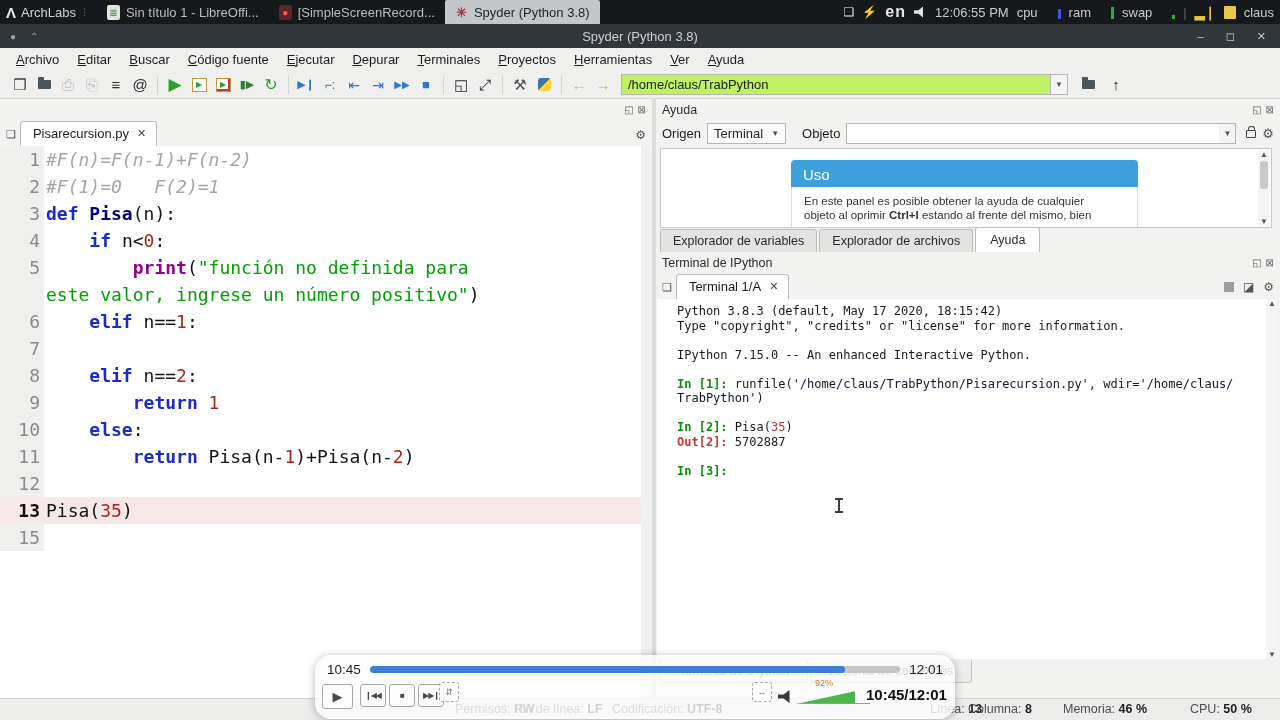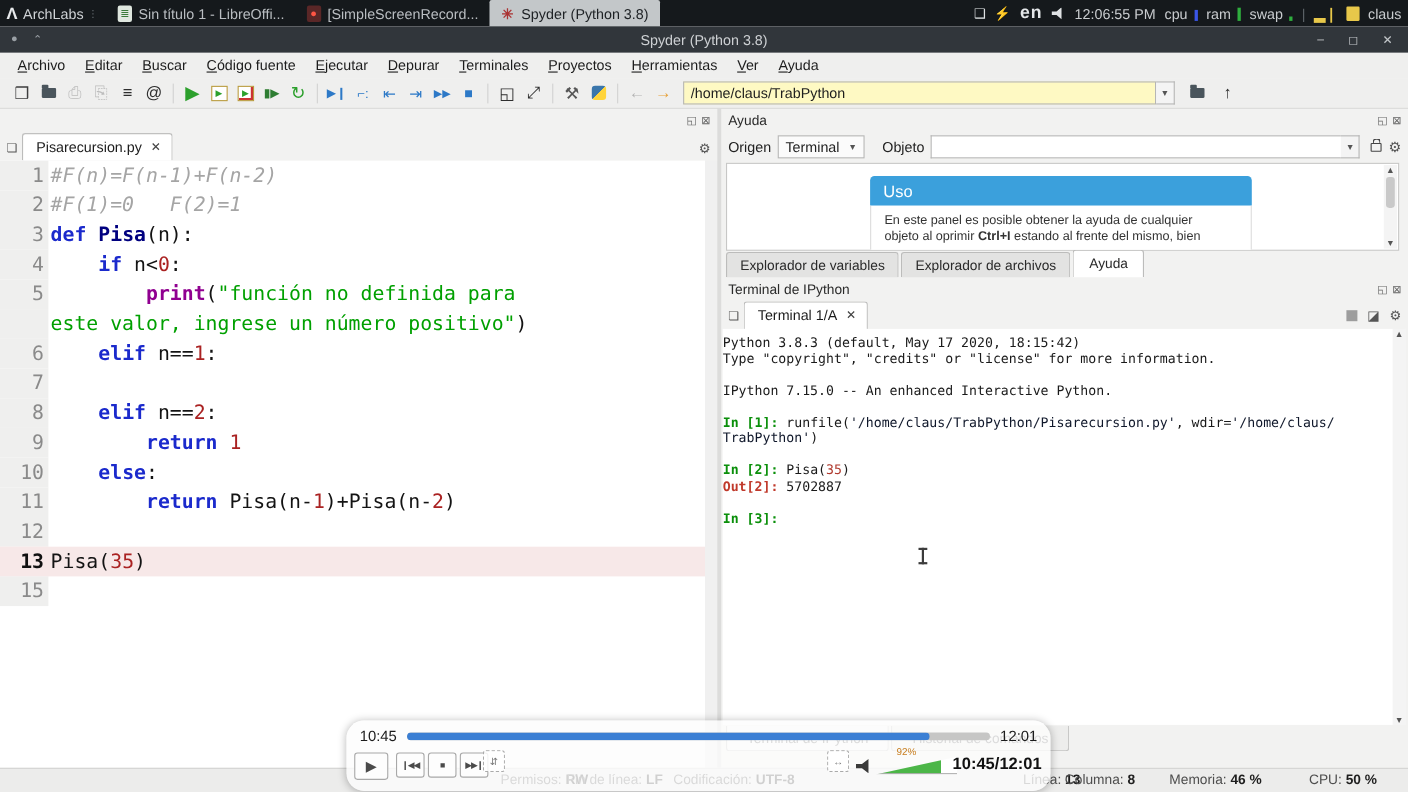--- a/index.html
+++ b/index.html
@@ -17,21 +17,21 @@
   .task-btn.active { background:#c3c7c9; color:#1d2124; border-radius:2px 2px 0 0; }
   .task-ic { width:13px; height:15px; display:inline-block; border-radius:2px;
              font-size:10px; line-height:15px; text-align:center; }
   .ic-writer { background:#dfe7df; color:#3a7a3a; }
   .ic-rec { background:#5a2727; color:#ff5544; }
   .ic-spy { color:#a33; font-weight:bold; background:transparent; font-size:13px; }
   #tray { margin-left:auto; display:flex; align-items:center; gap:8px; padding-right:6px; }
   .tray-ic { color:#dfe2e4; font-size:12px; }
   .kb-layout { font-size:16px; font-weight:bold; color:#e4e7e9; letter-spacing:1px; }
   .clock { color:#c9cccf; font-size:13px; }
-  .meter { display:flex; align-items:flex-end; gap:6px; font-size:13px; color:#c9cccf; }
+  .meter { display:flex; align-items:flex-end; gap:20px; font-size:13px; color:#c9cccf; }
   .meter .bar { width:3px; display:inline-block; margin-bottom:1px; }
   .sep-v { color:#5d6368; }
   .note-ic { width:12px; height:13px; background:#e8c84a; border-radius:1px; display:inline-block; }
   .under-ic { color:#e8c84a; font-weight:bold; }
   .speaker { width:13px; height:11px; background:#dfe2e4;
              clip-path:polygon(0 35%, 35% 35%, 70% 0, 70% 100%, 35% 65%, 0 65%); display:inline-block; }
 
   
   #titlebar { position:absolute; left:0; top:24px; width:1280px; height:24px;
               background:#31363b; display:flex; align-items:center; }
@@ -54,21 +54,21 @@
   .tool-sep { width:1px; height:18px; background:#d2d2d1; margin:0 5px; }
   .boxplay { width:15px; height:14px; border:1px solid #b89b3e; background:#fff; display:flex;
              align-items:center; justify-content:center; font-size:8px; color:#2ca02c; }
   .boxplay.red { border-color:#b89b3e; box-shadow:inset -2px -2px 0 #cc3333; }
   .pylogo { width:13px; height:13px; border-radius:3px;
             background:linear-gradient(135deg,#3a76ab 0 50%,#ffd43b 50% 100%); }
   .folder-ic { width:13px; height:9px; background:#4a555c; border-radius:1px; position:relative; }
   .folder-ic::before { content:""; position:absolute; left:0; top:-3px; width:6px; height:3px;
                        background:#4a555c; border-radius:1px 1px 0 0; }
   #path-combo { display:flex; align-items:center; margin-left:6px; }
-  #path-input { width:430px; height:21px; border:1px solid #b6b6b5; background:#fef9c3; font-size:13px;
+  #path-input { width:430px; height:21px; border:1px solid #b6b6b5; background:#bef264; font-size:13px;
                 padding:0 6px; color:#1d1d1d; font-family:"Liberation Sans",sans-serif; }
   .combo-arrow { width:17px; height:21px; border:1px solid #b6b6b5; border-left:none; background:#f4f4f4;
                  font-size:8px; color:#555; display:flex; align-items:center; justify-content:center; }
 
   
   #editor-pane { position:absolute; left:0; top:99px; width:652px; height:599px; background:#f2f2f1; }
   .pane-header { height:21px; display:flex; align-items:center; font-size:12.5px; color:#2b2b2b;
                  padding:0 6px; }
   .pane-hbtns { margin-left:auto; display:flex; gap:4px; font-size:10px; color:#666; }
   .tabbar { height:26px; display:flex; align-items:flex-end; padding-left:4px; position:relative; }
@@ -126,21 +126,21 @@
           font-size:12.5px; color:#2a2a2a; padding:4px 12px; }
   .dtab.active { background:#fff; padding:5px 14px; }
 
   
   #console-sec { position:absolute; left:0; top:153px; width:624px; height:446px; }
   .con-btns { position:absolute; right:6px; bottom:5px; display:flex; gap:9px; align-items:center; }
   .stop-sq { width:10px; height:10px; background:#9d9d9d; }
   .eraser { font-size:12px; color:#555; }
   #console-out { position:absolute; left:1px; top:47px; width:610px; height:360px; background:#fff;
                  font-family:"DejaVu Sans Mono","Liberation Mono",monospace; font-size:12px;
-                 line-height:14.5px; padding:5px 0 0 0; white-space:pre; }
+                 line-height:14.5px; padding:5px 0 0 20px; white-space:pre; }
   #console-scroll { position:absolute; right:2px; top:47px; width:12px; height:360px; background:#f4f4f4;
                     display:flex; flex-direction:column; align-items:center; font-size:8px; color:#555; }
   .ck-pl { color:#1a1a1a; }
   .ck-inp { color:#0a8f0a; font-weight:bold; }
   .ck-st { color:#0f172a; }
   .ck-out { color:#c0392b; font-weight:bold; }
   .ck-nu { color:#b03a2e; }
   #console-bottom-tabs { position:absolute; left:4px; top:408px; display:flex; gap:2px; }
   .btab { background:#ededec; border:1px solid #c4c4c3; border-top:none; font-size:12.5px; color:#555;
           padding:4px 18px; border-radius:0 0 3px 3px; }

